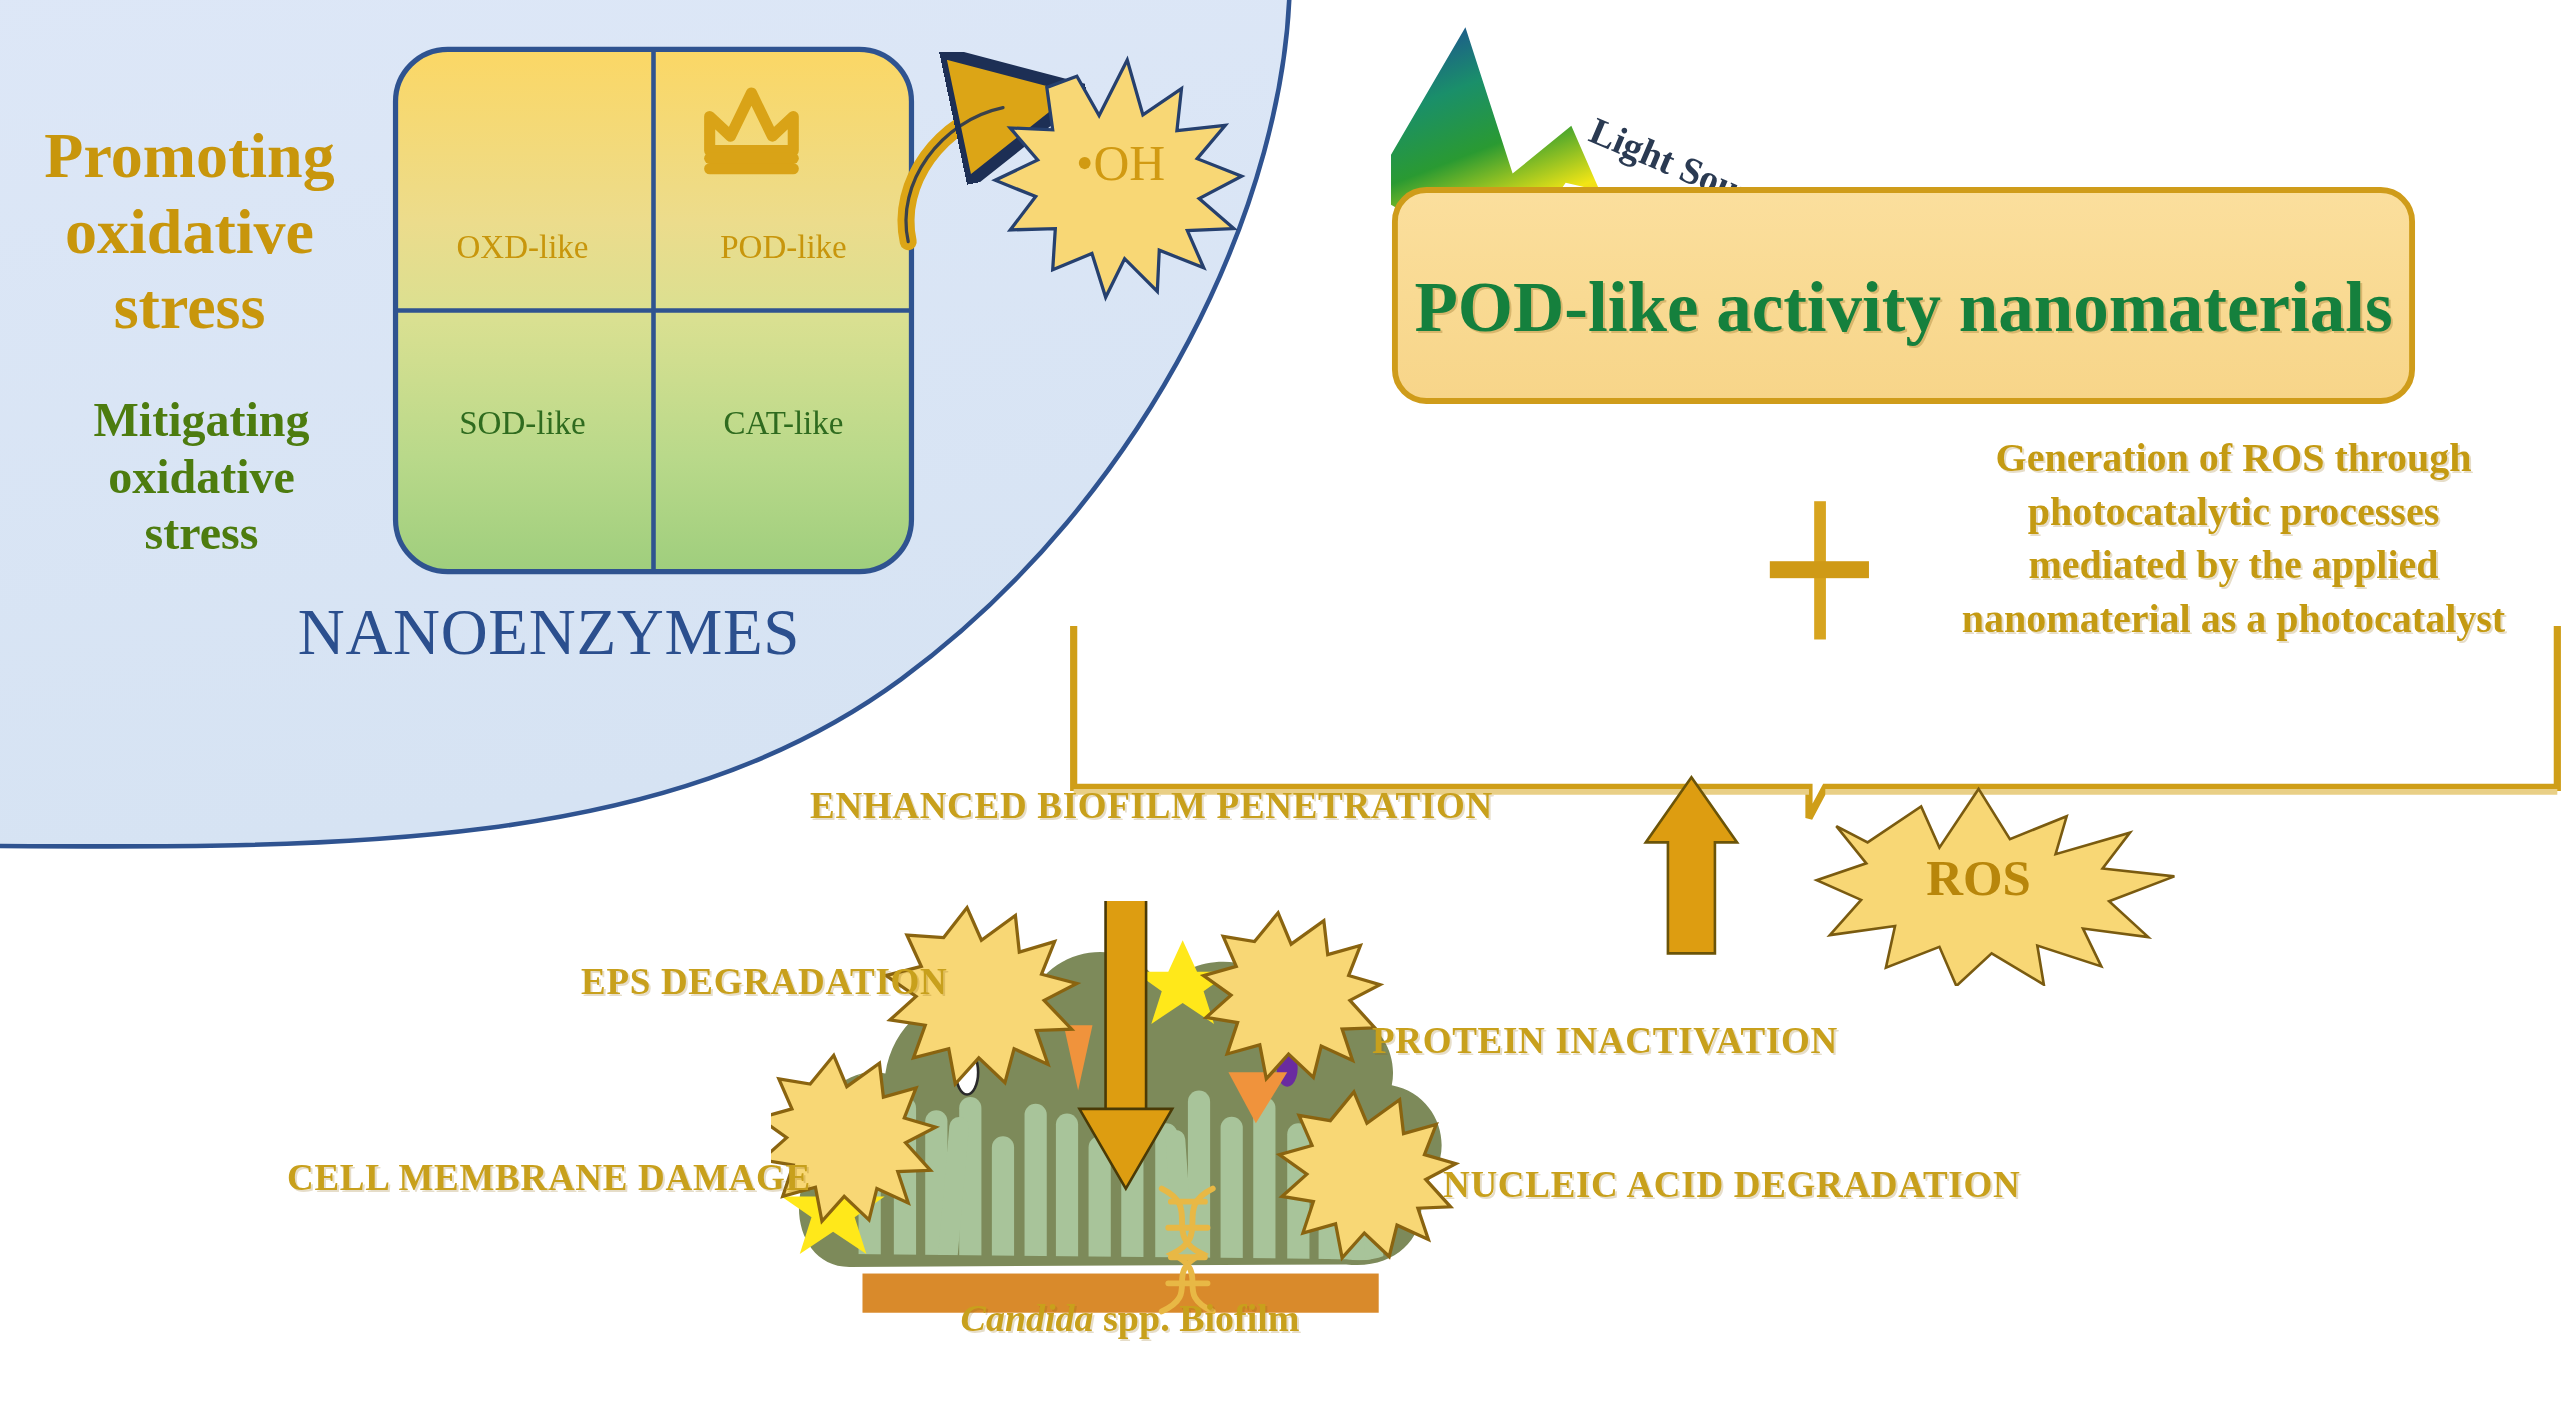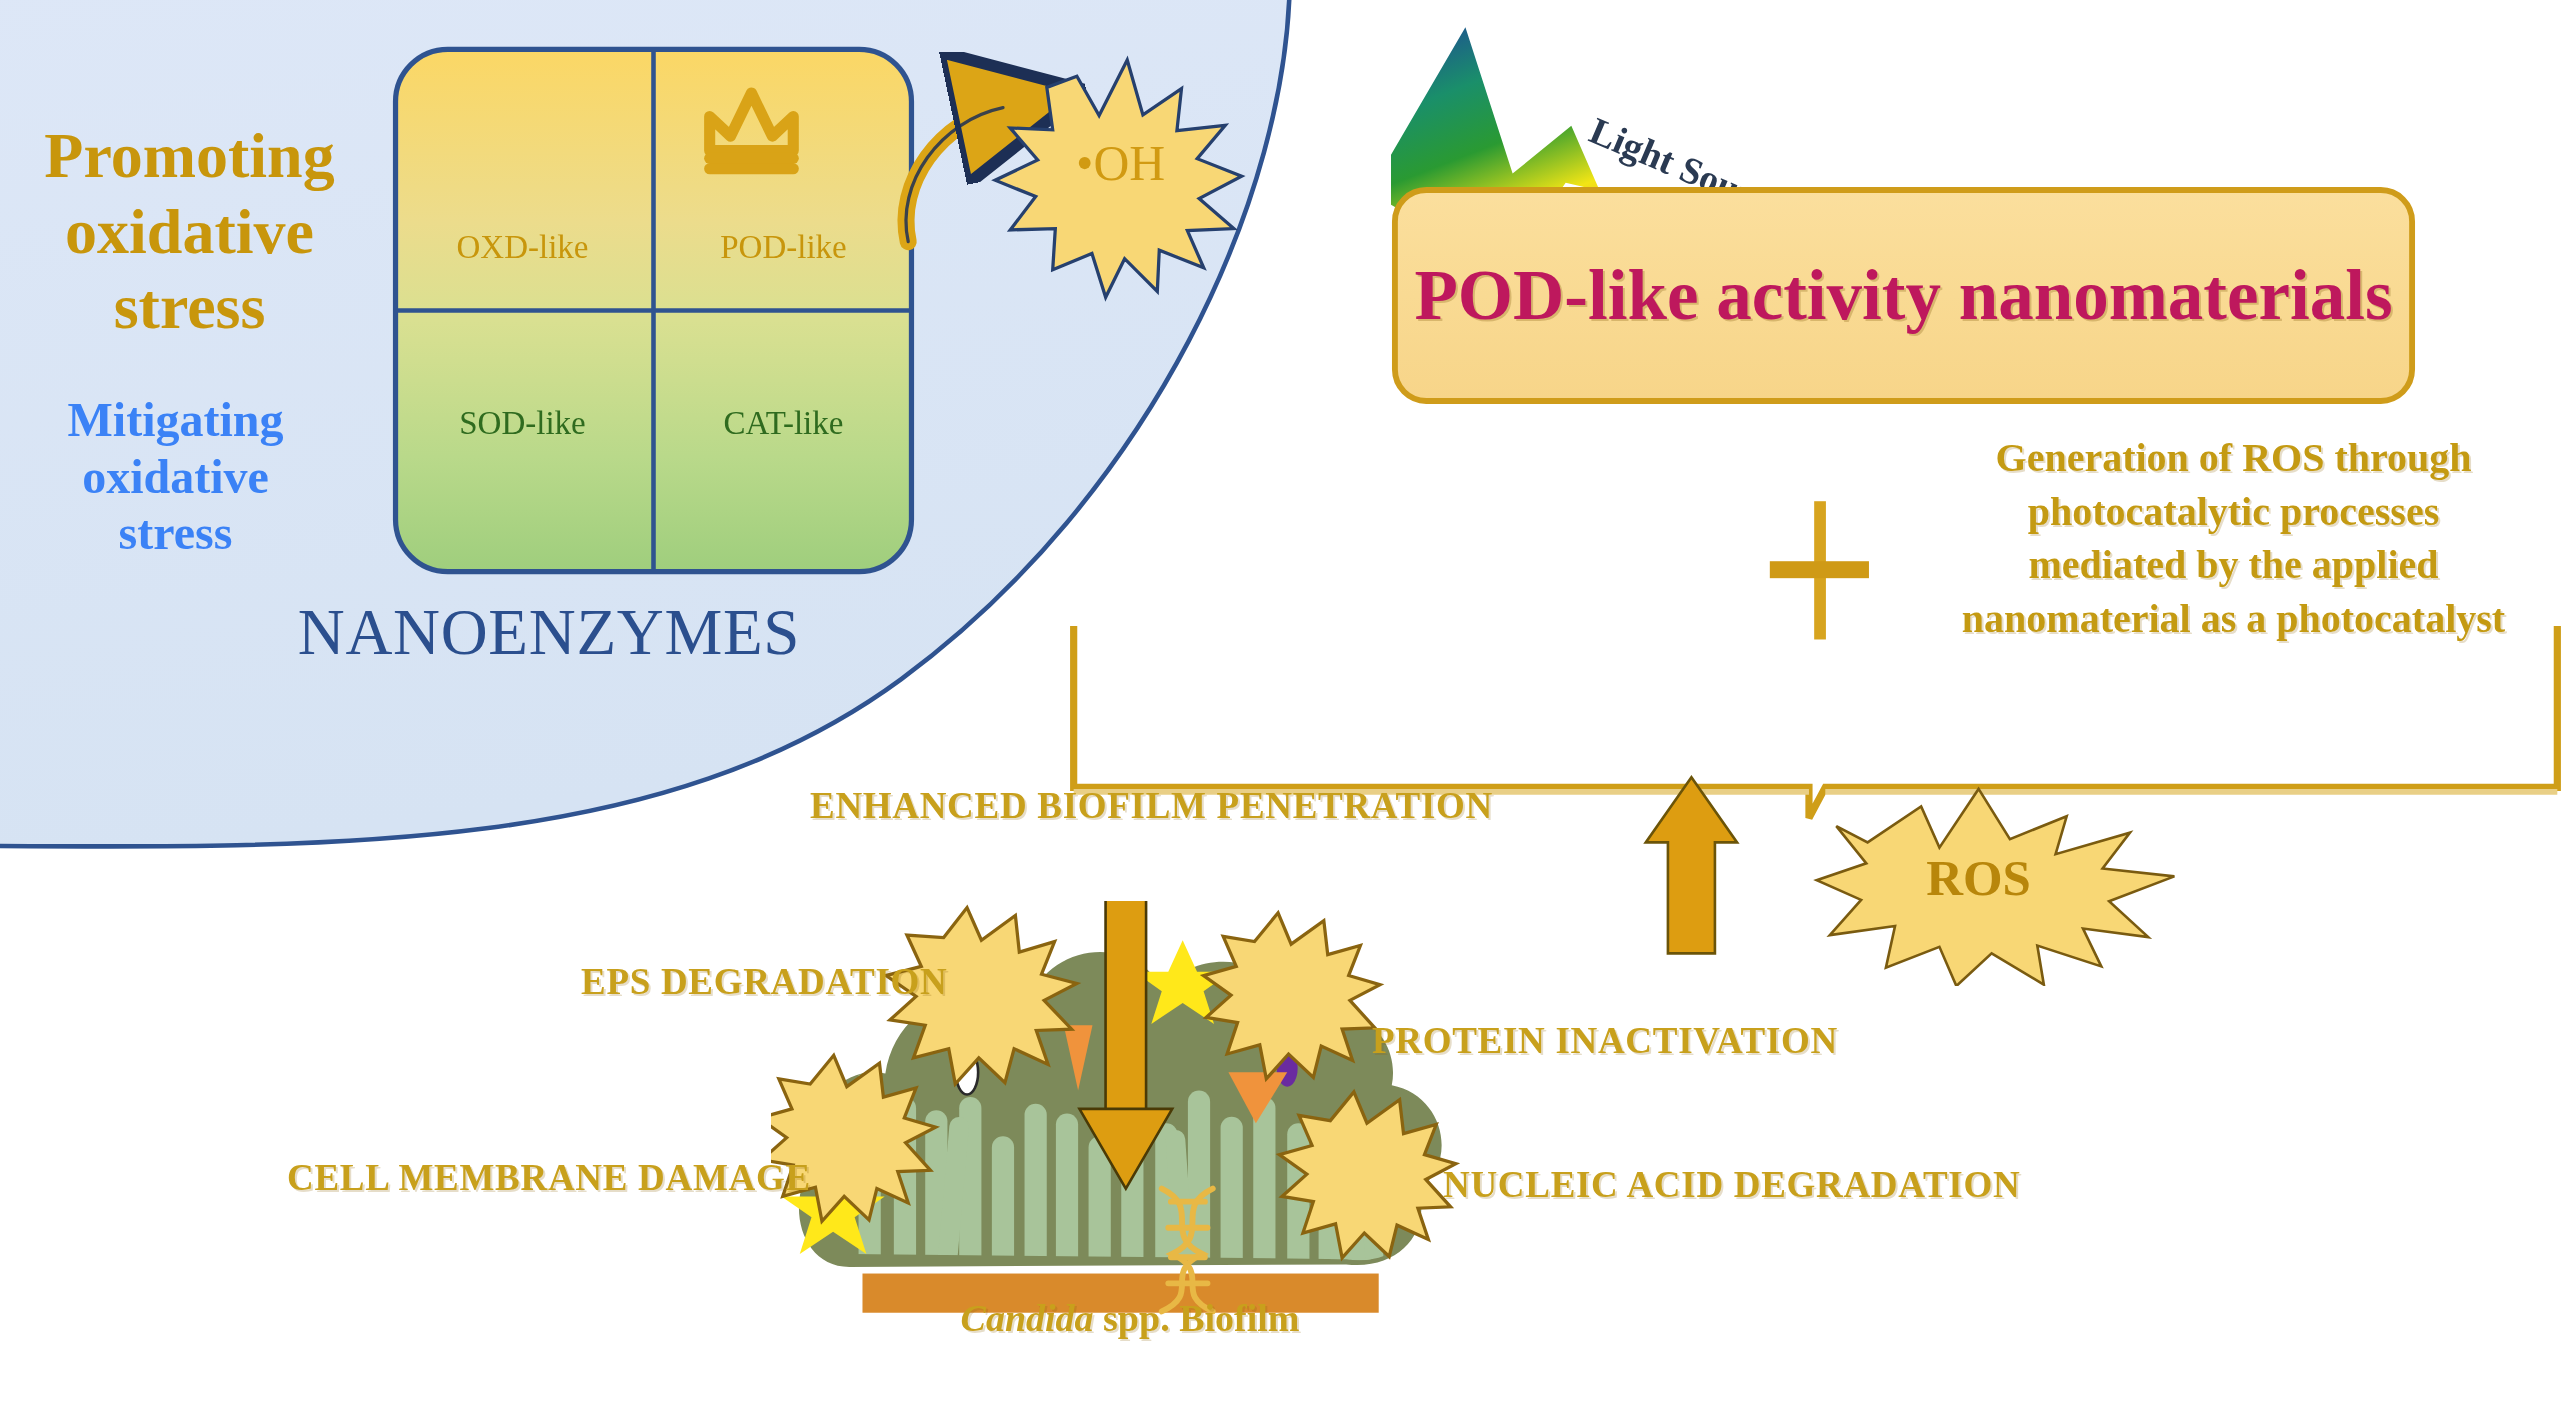--- a/index.html
+++ b/index.html
@@ -6,35 +6,35 @@
   body{width:2576px;height:1425px;position:relative;overflow:hidden;
        font-family:"Liberation Serif",serif;}
   #stage{position:absolute;left:0;top:0;width:2576px;height:1425px;}
   .abs{position:absolute;}
   svg{display:block;}
 
   
   .lbl{position:absolute;text-align:center;line-height:1.18;white-space:pre-line;}
 
   .promoting{left:26px;top:118px;width:327px;font-size:64px;font-weight:bold;color:#c8960c;}
-  .mitigating{left:12px;top:392px;width:327px;font-size:48px;font-weight:bold;color:#3b82f6;}
+  .mitigating{left:38px;top:392px;width:327px;font-size:48px;font-weight:bold;color:#4d7c0f;}
 
   .quadlabel{position:absolute;font-size:33px;color:#c8960c;text-align:center;width:100%;margin-top:16px;}
   .quadlabel.green{color:#2f6b1f;}
 
   .nanoenzymes{left:255px;top:594px;width:588px;font-size:65px;color:#2b4f8e;letter-spacing:0.7px;}
 
   .h2o2{left:950px;top:255px;font-size:46px;color:#d19a12;font-weight:normal;}
   .h2o2 sub{font-size:30px;}
 
   .oh-text{font-size:76px;fill:#d19a12;}
 
-  .podbox-text{position:absolute;left:0;top:0;width:100%;height:100%;
+  .podbox-text{position:absolute;left:0;top:12px;width:100%;height:100%;
       display:flex;align-items:center;justify-content:center;
-      font-size:71px;font-weight:bold;color:#be185d;
+      font-size:71px;font-weight:bold;color:#15803d;
       text-shadow:2px 2px 0 rgba(120,80,0,.25);}
 
   .desc{position:absolute;text-align:center;color:#c49a12;font-weight:bold;
         font-size:40px;line-height:1.34;text-shadow:2px 2px 0 rgba(140,100,10,.22);white-space:pre-line;}
   .desc-left{left:1084px;top:483px;width:640px;}
   .desc-right{left:1894px;top:431px;width:679px;}
 
   .ros-text{font-size:78px;fill:#b8860b;font-weight:bold;}
 
   .biolabel{position:absolute;color:#c8a01c;font-weight:bold;font-size:37px;

